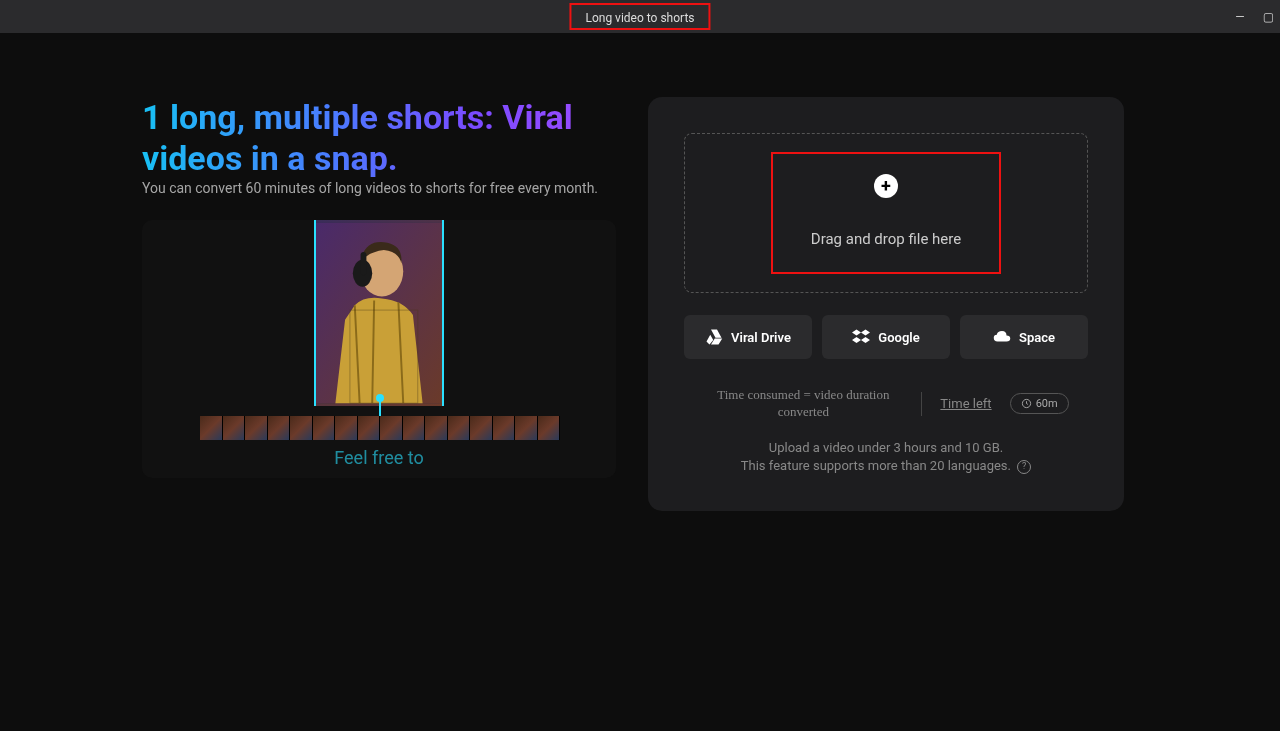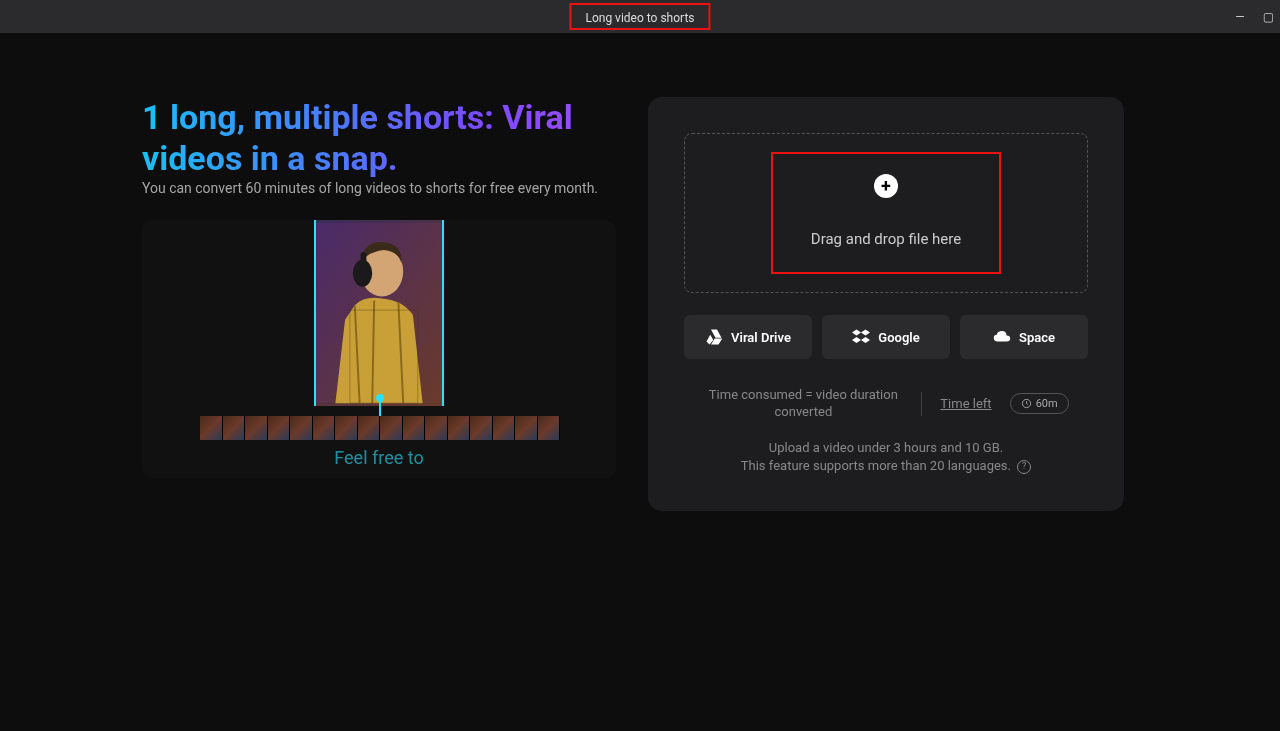--- a/index.html
+++ b/index.html
@@ -194,20 +194,21 @@
     justify-content: center;
     gap: 18px;
     margin-bottom: 18px;
   }
   .time-consumed {
     font-size: 13px;
     color: #888;
     text-align: center;
     line-height: 1.3;
     width: 200px;
+    font-family: Liberation Serif, serif;
   }
   .divider-v { width: 1px; height: 24px; background: #444; }
   .time-left-label {
     font-size: 13px;
     color: #888;
     text-decoration: underline;
   }
   .time-pill {
     border: 1px solid #555;
     border-radius: 12px;

